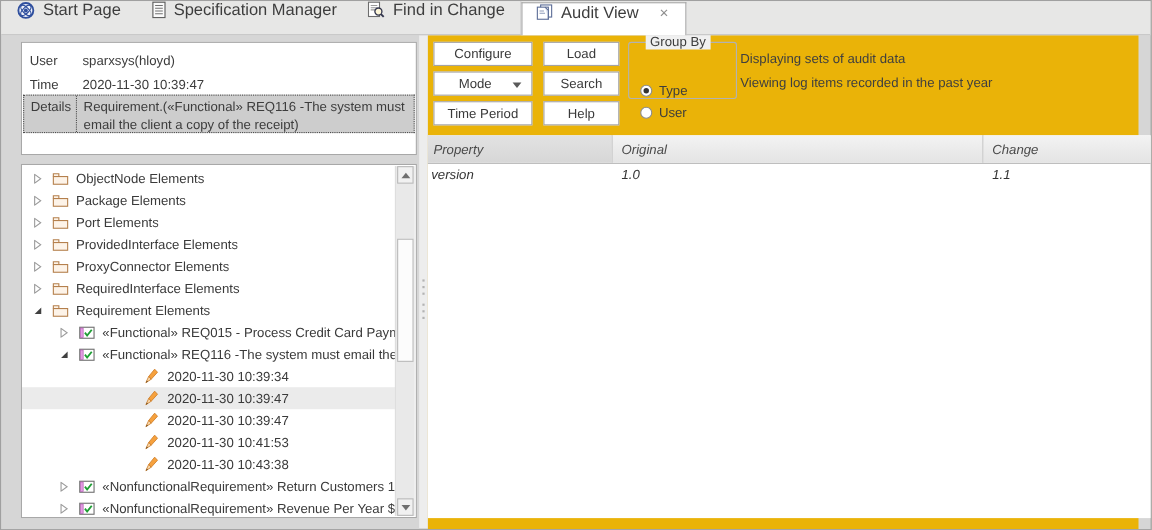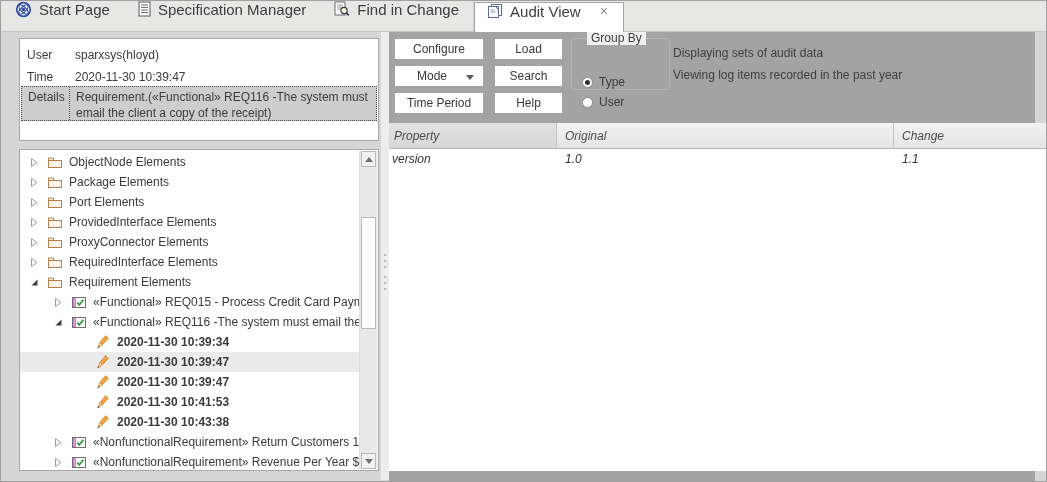--- a/index.html
+++ b/index.html
@@ -32,21 +32,21 @@
 
   
   .tree-panel{position:absolute;left:18px;top:148px;width:360px;height:322px;
     background:#fff;border:1px solid #a8a8a8;box-sizing:border-box;overflow:hidden;}
   .tree-rows{position:absolute;left:0;top:2px;right:18px;bottom:0;overflow:hidden;}
   .tree-row{height:20px;display:flex;align-items:center;font-size:12px;
     color:#3a3a3a;white-space:nowrap;overflow:hidden;}
   .tree-row.selected{background:#ebebeb;}
   .tree-row.lvl0{padding-left:10px;}
   .tree-row.lvl1{padding-left:34px;}
-  .tree-row.lvl2{padding-left:75px;font-weight:bold;}
+  .tree-row.lvl2{padding-left:110px;}
   .expander{width:12px;display:inline-flex;flex:none;margin-right:5px;}
   .node-icon{width:16px;display:inline-flex;flex:none;margin-right:6px;}
   .node-label{overflow:hidden;white-space:nowrap;}
 
   
   .tree-scrollbar{position:absolute;top:1px;right:1px;bottom:1px;width:17px;
     background:#e9e9e9;border-left:1px solid #dedede;}
   .sb-btn{position:absolute;left:1px;width:15px;height:16px;background:#f1f1f1;
     border:1px solid #b9b9b9;box-sizing:border-box;display:flex;
     align-items:center;justify-content:center;}
@@ -59,21 +59,21 @@
   .sb-thumb{position:absolute;left:1px;top:66px;width:15px;height:112px;
     background:#fcfcfc;border:1px solid #b9b9b9;box-sizing:border-box;}
 
   
   .splitter{position:absolute;left:380px;top:31px;width:8px;bottom:1px;background:#ededed;}
   .splitter-grip{position:absolute;left:3px;top:222px;width:2px;height:2px;background:#b3b3b3;
     box-shadow:0 6px #b3b3b3,0 12px #b3b3b3,0 22px #b3b3b3,0 28px #b3b3b3,0 34px #b3b3b3;}
 
   
   .right-panel{position:absolute;left:388px;top:31px;width:646px;height:450px;
-    background:#a3a3a3;}
+    background:#eab308;}
   .btn{position:absolute;background:#fff;border:1px solid #a3a3a3;box-sizing:border-box;
     font-size:12px;color:#3a3a3a;display:flex;align-items:center;justify-content:center;
     cursor:default;}
   .btn-configure{left:5px;top:6px;width:90px;height:22px;}
   .btn-load{left:105px;top:6px;width:69px;height:22px;}
   .btn-mode{left:5px;top:33px;width:90px;height:22px;}
   .btn-search{left:105px;top:33px;width:69px;height:22px;}
   .btn-time{left:5px;top:60px;width:90px;height:22px;}
   .btn-help{left:105px;top:60px;width:69px;height:22px;}
   .dd-arrow{position:absolute;right:9px;top:9px;width:0;height:0;

